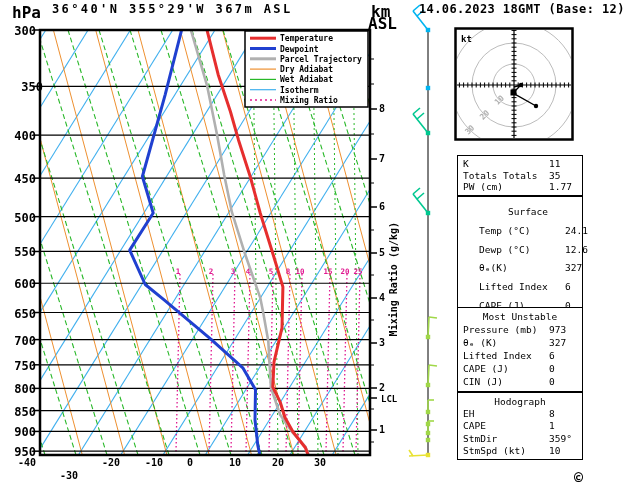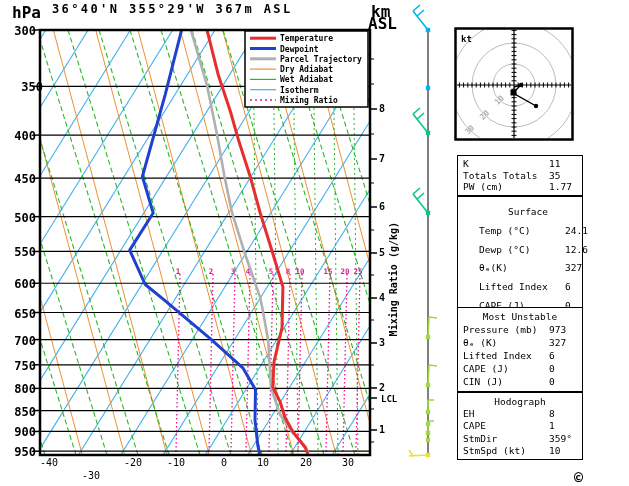--- a/index.html
+++ b/index.html
@@ -1,21 +1,21 @@
 <!DOCTYPE html>
 <html><head>
 <meta charset="utf-8">
 <style>
   html,body{margin:0;padding:0;background:#fff;}
   .root{position:relative;width:629px;height:486px;background:#fff;overflow:hidden;
         font-family:"DejaVu Sans Mono","Liberation Mono",monospace;color:#000;}
   #chart-svg{position:absolute;left:0;top:0;}
   .lbl{position:absolute;font-size:16px;font-weight:bold;white-space:pre;}
   .plabel{position:absolute;font-size:12px;font-weight:bold;width:33px;text-align:right;}
-  .tlabel{position:absolute;font-size:10px;font-weight:normal;width:40px;text-align:right;}
+  .tlabel{position:absolute;font-size:10px;font-weight:bold;width:40px;text-align:left;}
   .klabel{position:absolute;font-size:10px;font-weight:bold;}
   .title{position:absolute;left:52px;top:2px;font-size:12px;font-weight:bold;letter-spacing:2.4px;white-space:pre;}
   .date{position:absolute;left:419px;top:2px;font-size:12px;font-weight:bold;letter-spacing:0.4px;white-space:pre;}
   .vlabel{position:absolute;left:388px;top:222px;writing-mode:vertical-rl;transform:rotate(180deg);
           font-size:10px;font-weight:bold;white-space:pre;}
   .xaxis-title{position:absolute;left:95px;top:468px;width:290px;text-align:center;font-size:11px;font-weight:bold;}
   .footer{position:absolute;left:420px;top:469px;width:163px;text-align:right;font-size:15px;font-weight:bold;}
   .databox{position:absolute;left:457px;width:126px;border:1.5px solid #000;background:#fff;
            display:flex;flex-direction:column;justify-content:space-evenly;
            font-size:9.5px;line-height:1;box-sizing:border-box;padding:1px 0;}
@@ -317,20 +317,21 @@
           <circle cx="521" cy="85" r="2.2" fill="#000"></circle>
           <circle cx="536" cy="106" r="2.2" fill="#000"></circle>
           <rect x="510.5" y="89.5" width="6" height="6" fill="#000"></rect>
         </g>
         <text x="461" y="42" font-family="DejaVu Sans Mono, Liberation Mono, monospace" font-weight="bold" fill="#000" font-size="9px">kt</text>
       </g>
     </svg>
 
   <div class="lbl" style="left:12px;top:3px;">hPa</div>
   <div class="title">36°40'N 355°29'W 367m ASL</div>
+  <div class="date">14.06.2023 18GMT (Base: 12)</div>
   <div class="lbl" style="left:371px;top:2px;">km</div>
   <div class="lbl" style="left:368px;top:14px;">ASL</div>
   <div class="vlabel">Mixing Ratio (g/kg)</div>
   <div class="lcl">LCL</div>
   <div class="footer">© weatheronline.co.uk</div>
   <div id="axis-labels">
       <div class="plabel" style="left:3px;top:24px;">300</div>
       <div class="plabel" style="left:10px;top:80px;">350</div>
       <div class="plabel" style="left:3px;top:129px;">400</div>
       <div class="plabel" style="left:3px;top:172px;">450</div>

